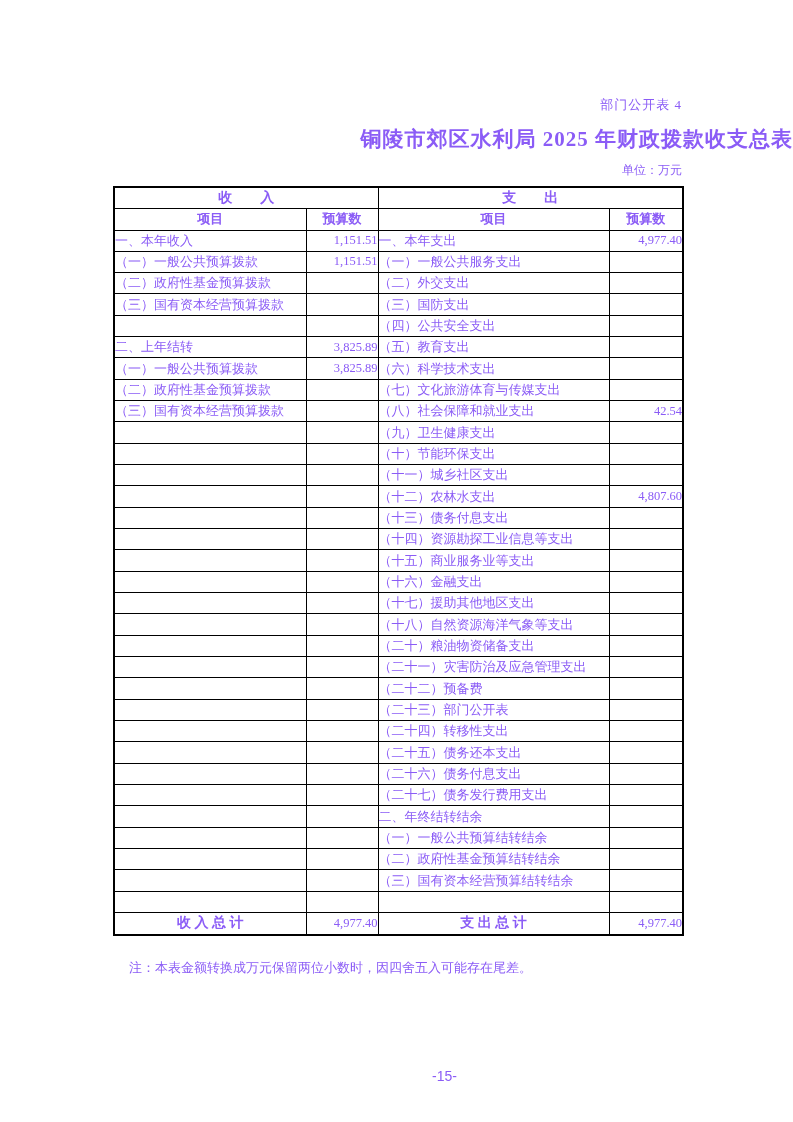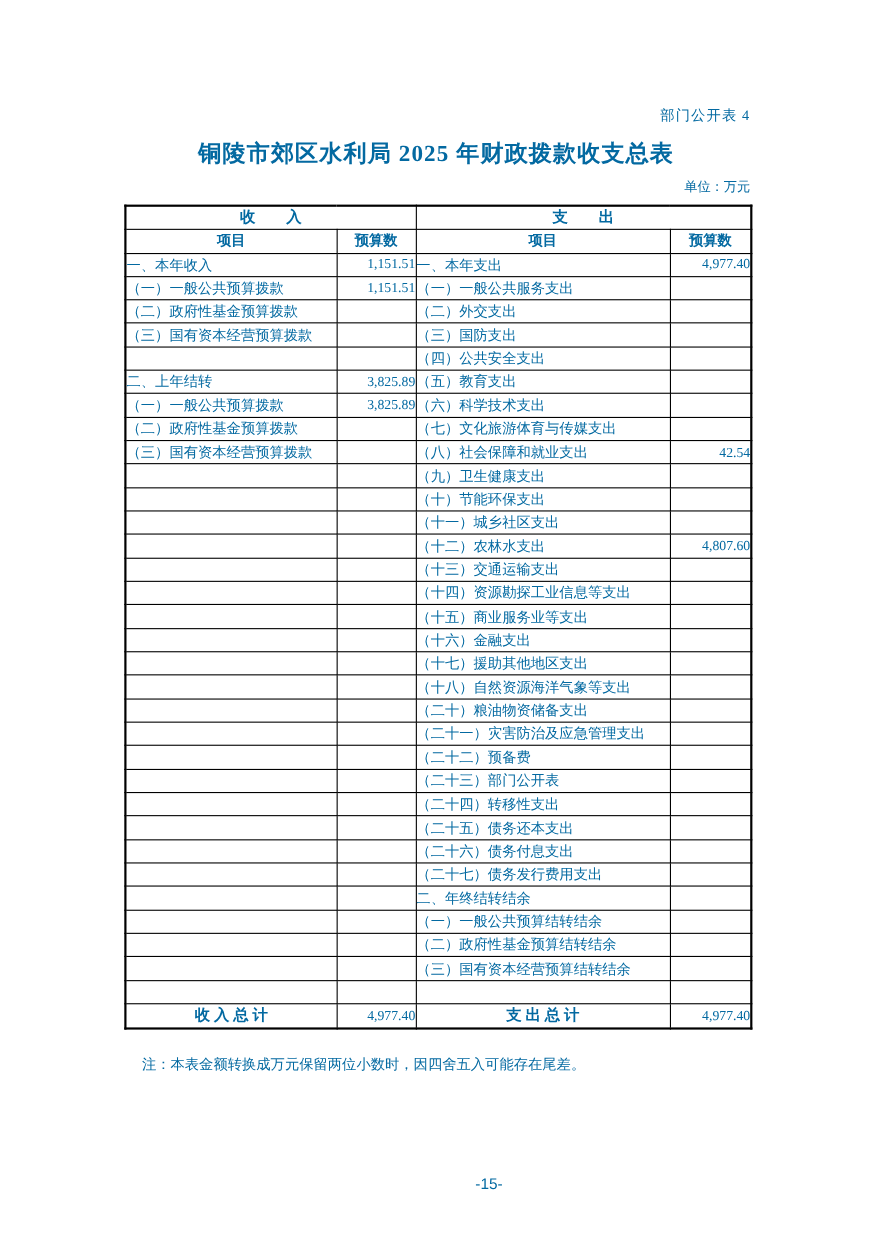--- a/index.html
+++ b/index.html
@@ -2,30 +2,30 @@
 <html><head>
 <meta charset="utf-8">
 <style>
   html,body { margin:0; padding:0; background:#e8e8e8; }
   .page {
     position:relative;
     width:793px; height:1122px;
     margin:0 auto;
     background:#ffffff;
     font-family:"Liberation Serif","DejaVu Serif",serif;
-    color:#0369a1;
+    color:#8b5cf6;
     overflow:hidden;
   }
   .corner-label {
     position:absolute; top:96px; right:111px;
     font-size:13px; letter-spacing:1px;
   }
   .doc-title {
     position:absolute; top:125px; left:0; width:100%;
-    text-align:center; font-size:21px; font-weight:bold; letter-spacing:1px;
+    text-align:right; font-size:21px; font-weight:bold; letter-spacing:1px;
   }
   .unit-label {
     position:absolute; top:162px; right:111px;
     font-size:12px;
   }
   table.budget {
     position:absolute; left:113px; top:186px;
     width:569px;
     border-collapse:collapse; table-layout:fixed;
     border:2px solid #000;
@@ -162,21 +162,21 @@
         </tr>
         <tr>
           <td class="item"></td>
           <td class="num"></td>
           <td class="item">（十二）农林水支出</td>
           <td class="num">4,807.60</td>
         </tr>
         <tr>
           <td class="item"></td>
           <td class="num"></td>
-          <td class="item">（十三）交通运输支出</td>
+          <td class="item">（十三）债务付息支出</td>
           <td class="num"></td>
         </tr>
         <tr>
           <td class="item"></td>
           <td class="num"></td>
           <td class="item">（十四）资源勘探工业信息等支出</td>
           <td class="num"></td>
         </tr>
         <tr>
           <td class="item"></td>

